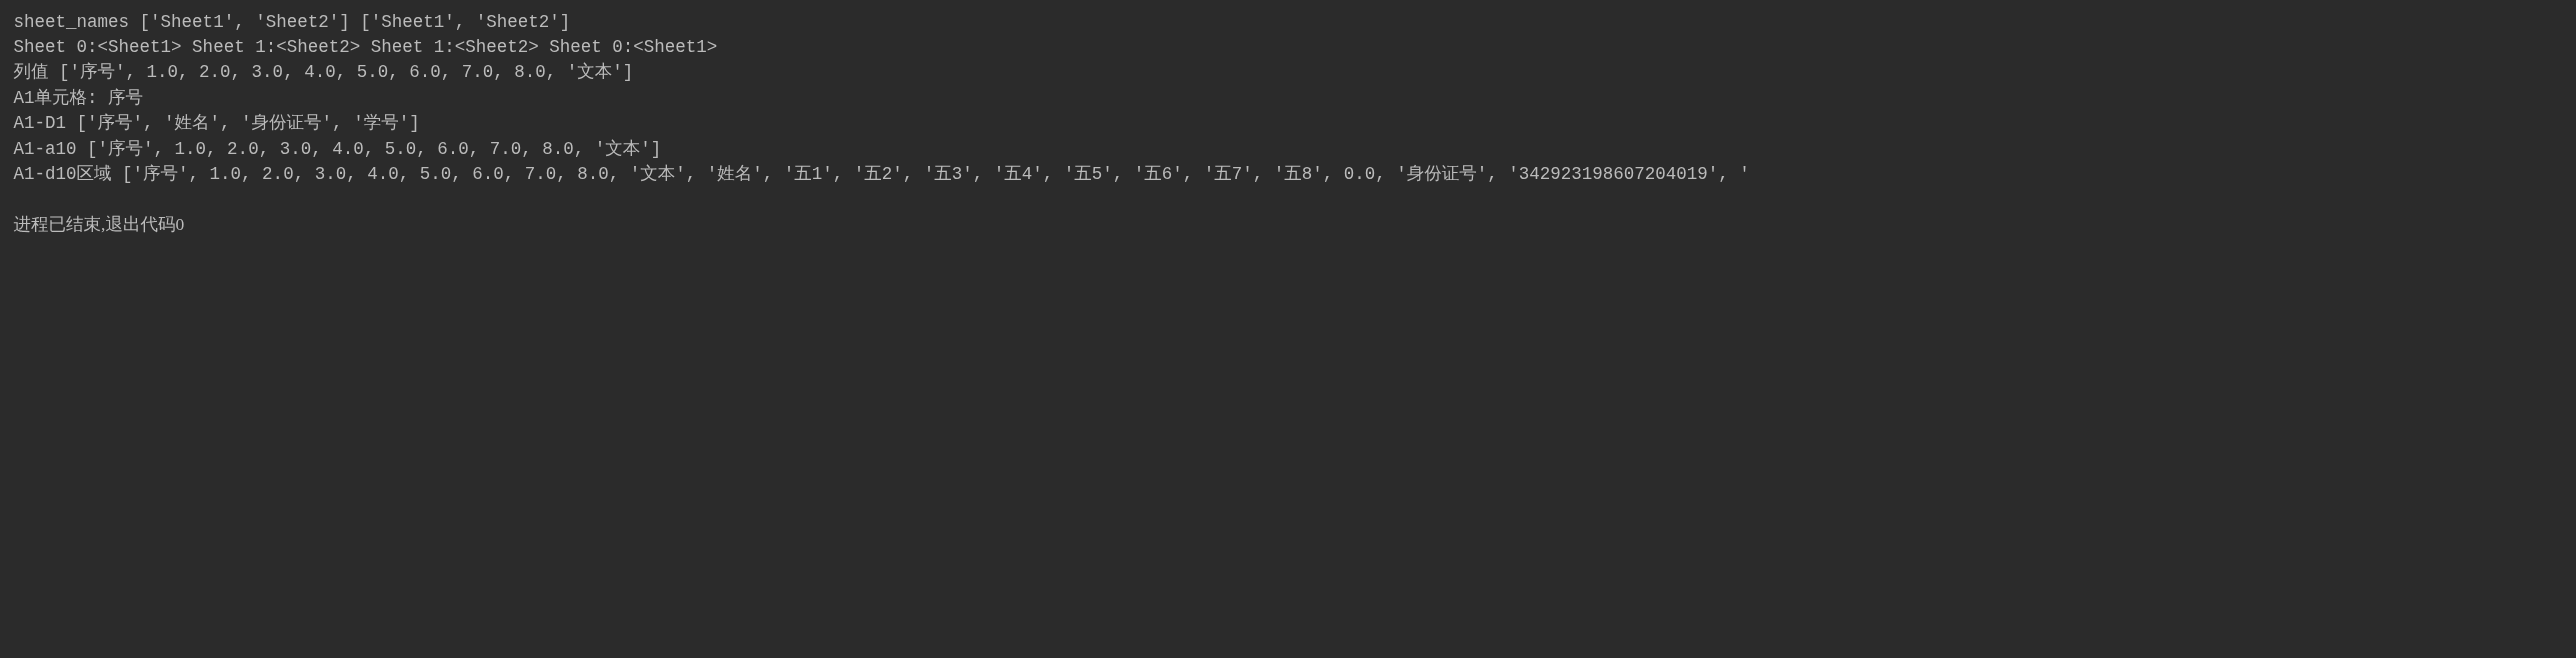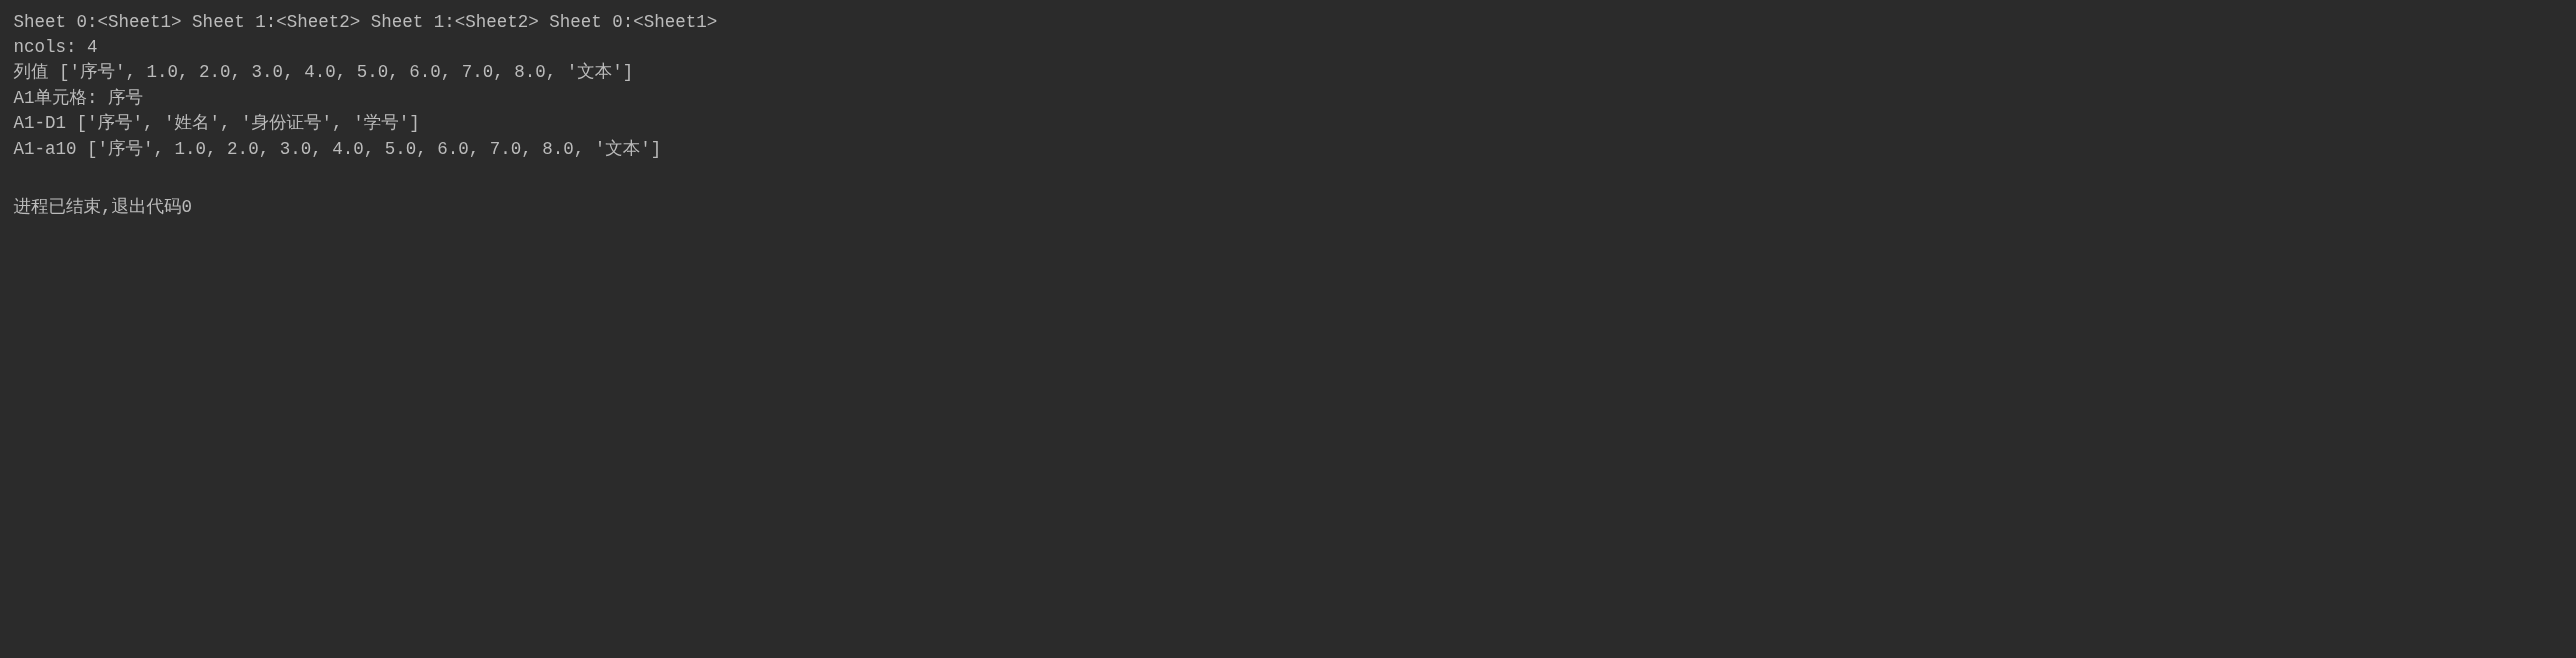--- a/index.html
+++ b/index.html
@@ -14,28 +14,30 @@
       font-size: 17.5px;
       line-height: 1.45;
       padding: 9.7px 13.6px;
       white-space: nowrap;
       overflow-x: hidden;
     }
     .console-line {
       display: block;
     }
     .exit-line {
-      margin-top: 33px;
+      margin-top: 25px;
+      font-family: Liberation Serif, serif;
     }
   </style>
 </head>
 <body>
 
 <div>
+  <span class="console-line">sheet_names ['Sheet1', 'Sheet2'] ['Sheet1', 'Sheet2']</span>
   <span class="console-line">Sheet  0:&lt;Sheet1&gt; Sheet  1:&lt;Sheet2&gt; Sheet  1:&lt;Sheet2&gt; Sheet  0:&lt;Sheet1&gt;</span>
-  <span class="console-line">ncols: 4</span>
   <span class="console-line">列值 ['序号', 1.0, 2.0, 3.0, 4.0, 5.0, 6.0, 7.0, 8.0, '文本']</span>
   <span class="console-line">A1单元格:  序号</span>
   <span class="console-line">A1-D1 ['序号', '姓名', '身份证号', '学号']</span>
   <span class="console-line">A1-a10 ['序号', 1.0, 2.0, 3.0, 4.0, 5.0, 6.0, 7.0, 8.0, '文本']</span>
+  <span class="console-line">A1-d10区域 ['序号', 1.0, 2.0, 3.0, 4.0, 5.0, 6.0, 7.0, 8.0, '文本', '姓名', '五1', '五2', '五3', '五4', '五5', '五6', '五7', '五8', 0.0, '身份证号', '342923198607204019', '</span>
   <span class="console-line exit-line">进程已结束,退出代码0</span>
 </div>
 
 
 </body></html>

